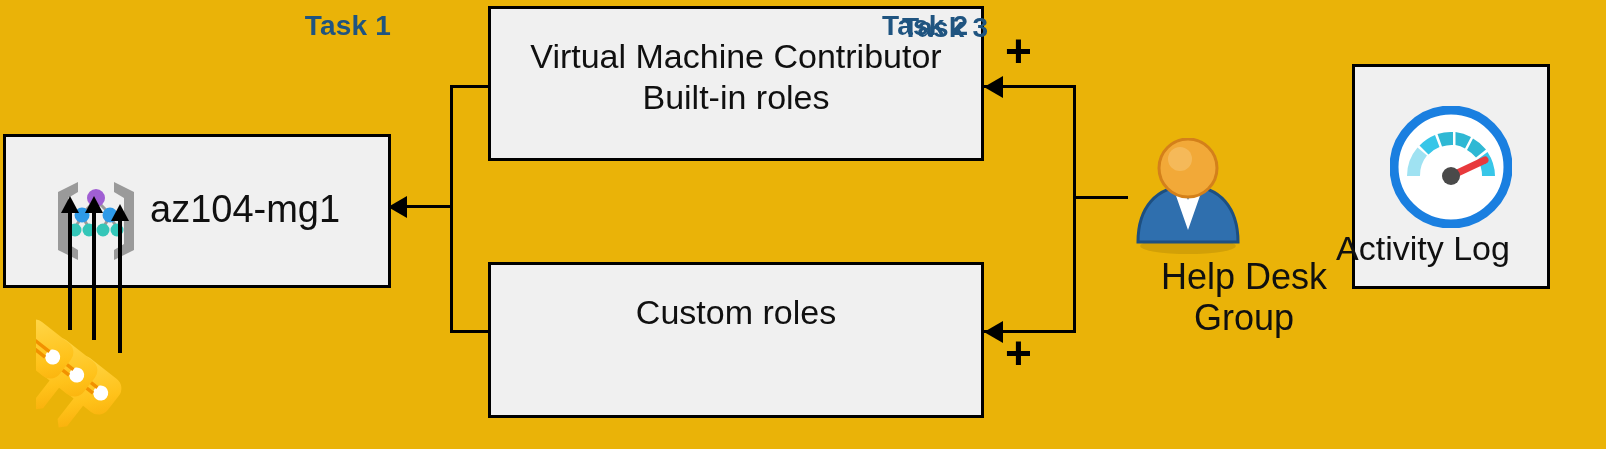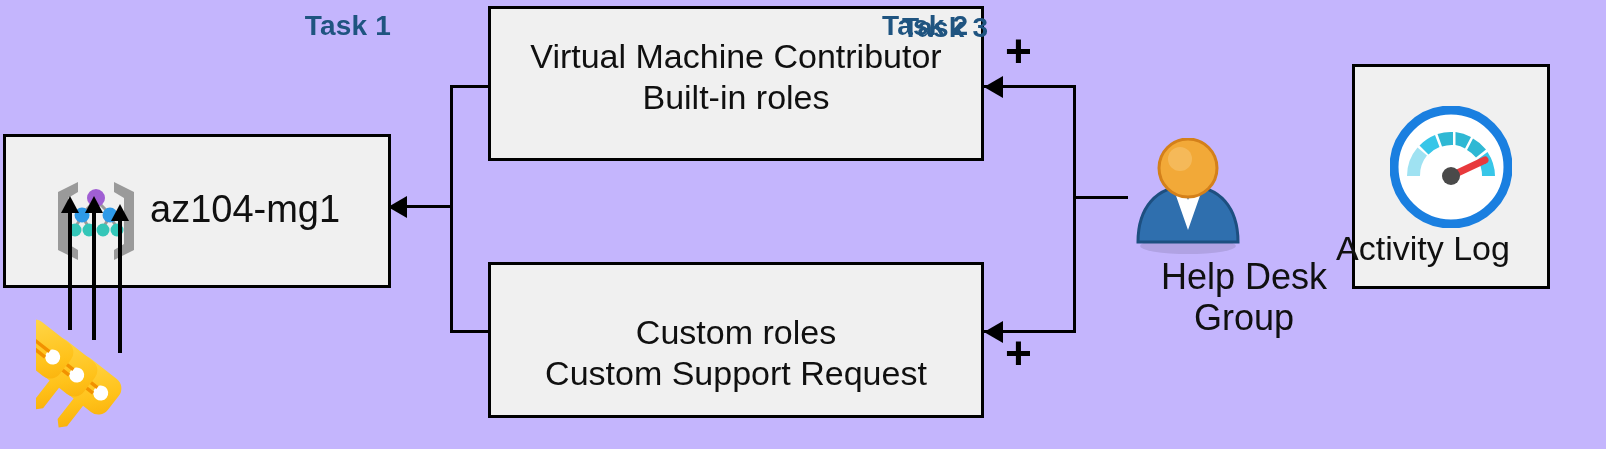--- a/index.html
+++ b/index.html
@@ -7,21 +7,21 @@
     padding: 0;
     background: #ffffff;
   }
   body {
     font-family: "Liberation Sans", sans-serif;
   }
   #canvas {
     position: relative;
     width: 1606px;
     height: 449px;
-    background: #c4b5fd;
+    background: #eab308;
     overflow: hidden;
   }
 
   
   .task-box {
     position: absolute;
     background: #f0f0f0;
     border: 3px solid #000000;
     box-sizing: border-box;
   }
@@ -49,21 +49,21 @@
   #task1-text { left: 150px; top: 186px; width: 230px; text-align: left; font-size: 38px; }
 
   
   #task2 { left: 488px; top: 6px; width: 496px; height: 155px; }
   #task2-label { right: 14px; top: 12px; }
   #task2-text { left: 498px; top: 36px; width: 476px; }
 
   
   #task3 { left: 488px; top: 262px; width: 496px; height: 156px; }
   #task3-label { right: 14px; top: 14px; }
-  #task3-text { left: 498px; top: 292px; width: 476px; margin-top: 20px; }
+  #task3-text { left: 498px; top: 292px; width: 476px; }
 
   
   #task4 { left: 1352px; top: 64px; width: 198px; height: 225px; }
   #task4-label { left: 0; right: 0; top: 14px; text-align: center; }
   #task4-text { left: 1304px; top: 228px; width: 238px; font-size: 34px; }
 
   
   .line-h {
     position: absolute;
     background: #000000;
@@ -178,21 +178,20 @@
   <div class="task-label" id="task2-label" style="left:882px;right:auto;">Task 2</div>
   <div class="box-text" id="task2-text">
     <div>Virtual Machine Contributor</div>
     <div>Built-in roles</div>
   </div>
 
   <div class="task-box" id="task3"></div>
   <div class="task-label" id="task3-label" style="left:902px;right:auto;">Task 3</div>
   <div class="box-text" id="task3-text">
     <div>Custom roles</div>
-    <div>Custom Support Request</div>
   </div>
 
   <div class="task-box" id="task4"></div>
   <div id="gauge-icon">
     <svg viewBox="0 0 122 122" width="122" height="122">
       <circle cx="61" cy="61" r="57" fill="#ffffff" stroke="#1a7fe0" stroke-width="9"></circle>
       <g transform="translate(61,70)">
         <path d="M -44 0 A 44 44 0 0 1 -33.5 -28.5 L -24 -20.5 A 31 31 0 0 0 -31 0 Z" fill="#9fe2f2"></path>
         <path d="M -31.5 -30.5 A 44 44 0 0 1 -16 -41 L -11.5 -29 A 31 31 0 0 0 -22.5 -21.5 Z" fill="#37c6e8"></path>
         <path d="M -13.5 -42 A 44 44 0 0 1 2 -44 L 2 -31 A 31 31 0 0 0 -9 -29.5 Z" fill="#2fb8d4"></path>

